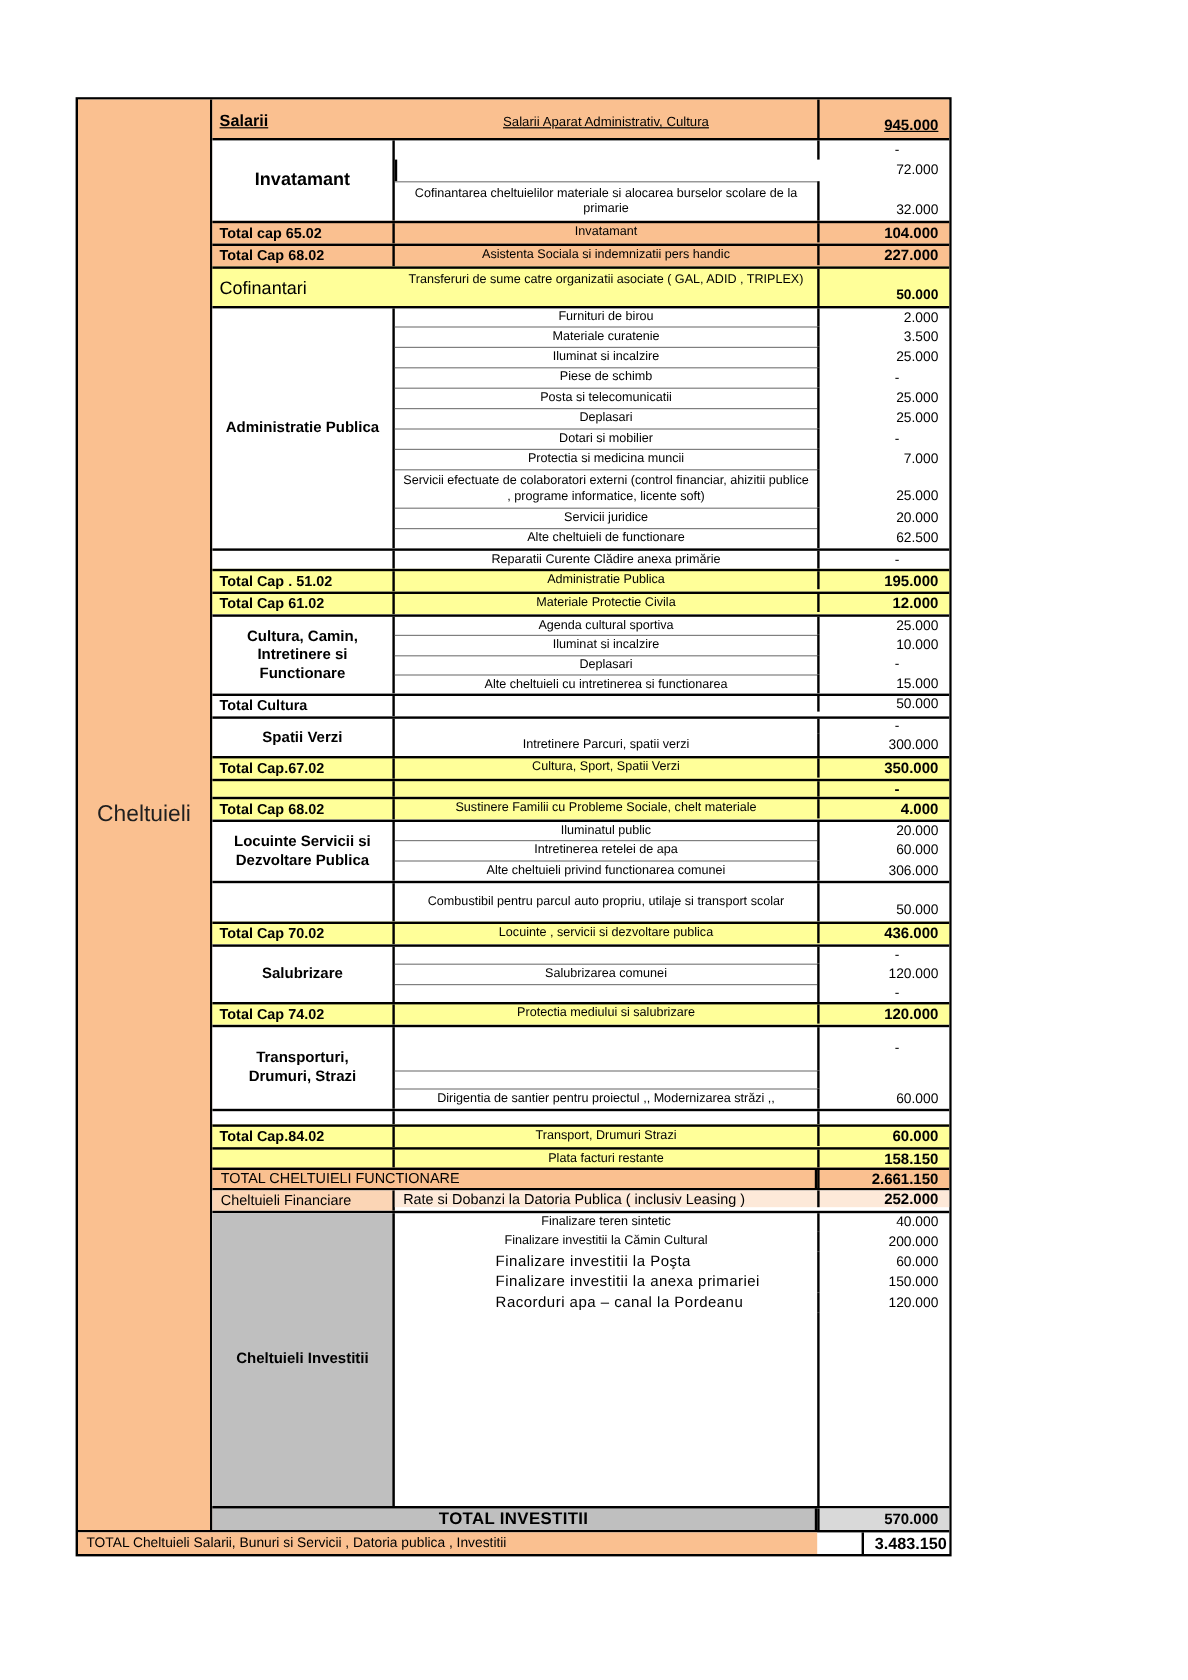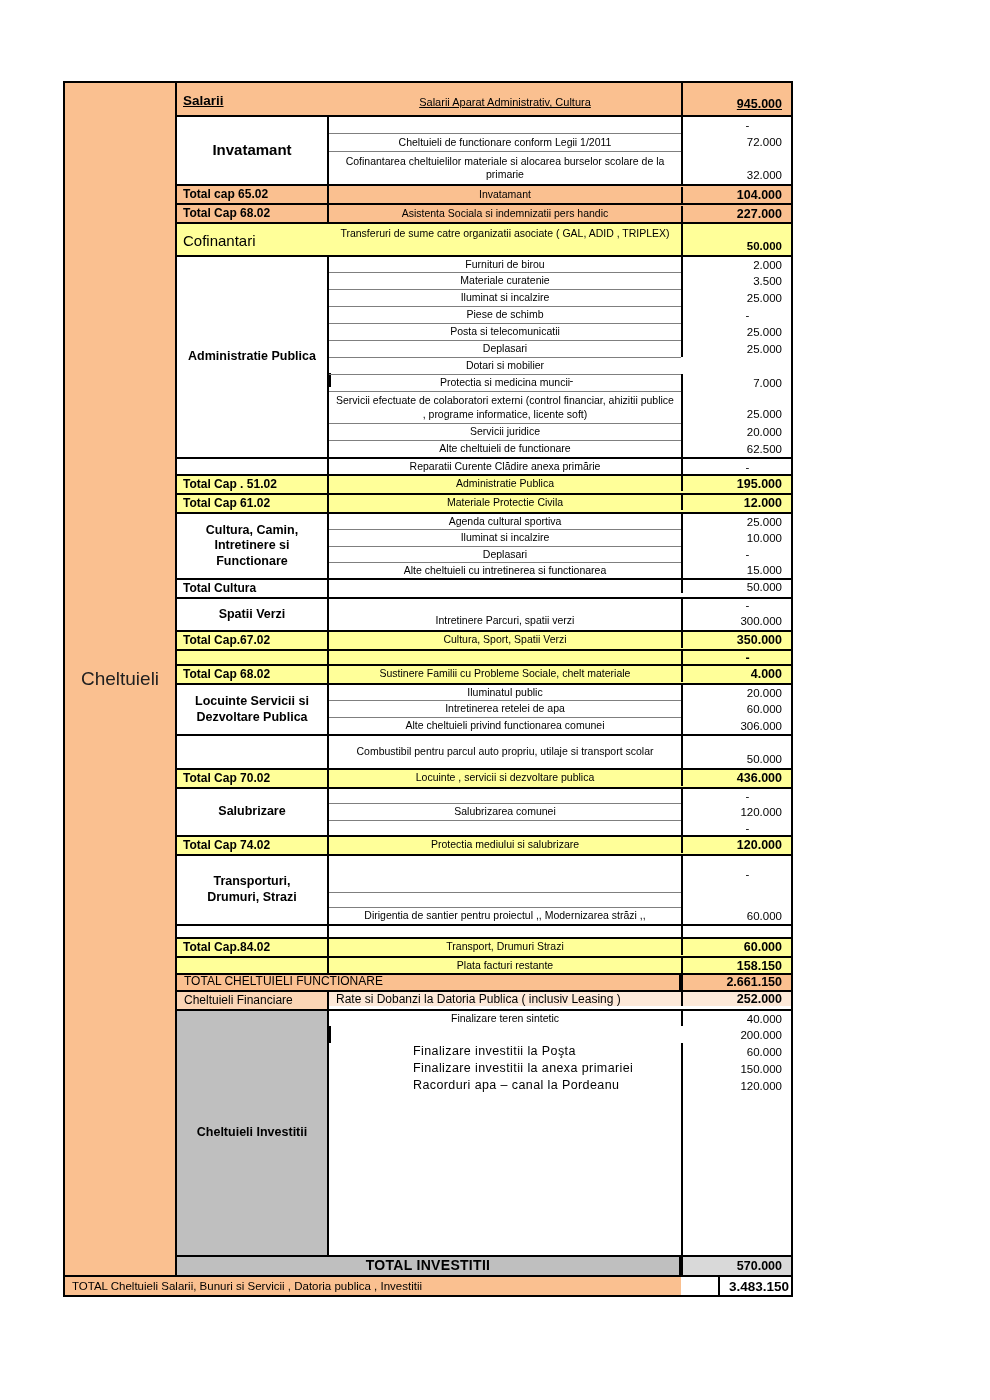--- a/index.html
+++ b/index.html
@@ -10,21 +10,21 @@
   .tbl { position:absolute; left:63px; top:81px; width:730px; border:2px solid #000; background:#fff; }
   .main { display:flex; }
 
   .chel { width:112px; flex:none; border-right:2px solid #000; display:flex; align-items:center; justify-content:center; }
   .chel span { font-size:19px; color:#1f1f1f; }
 
   .body { flex:1; display:flex; flex-direction:column; }
 
   .sec { display:flex; background:#fff; }
   .sec.bt { border-top:2px solid #000; }
-  .sec.peach { background:#FAC090;align-items:flex-end; }
+  .sec.peach { background:#FAC090; }
   .sec.yellow { background:#FFFF99; }
 
   .cat { width:152px; flex:none; border-right:2px solid #000; display:flex; align-items:center; justify-content:center; padding:1px 5px; text-align:center; }
   .cat.nb { border-right:none; }
   .cat.mg { width:504px; }
   .cat span { white-space:pre-line; font-size:12px; line-height:1.25; }
 
   .rows { flex:1; display:flex; flex-direction:column; }
   .r { display:flex; flex:none; }
   .d { width:352px; flex:none; display:flex; align-items:center; justify-content:center; text-align:center; font-size:10.5px; line-height:1.25; padding:1px 6px; }
@@ -101,21 +101,20 @@
           <div class="sec group bt">
             <div class="cat">
               <span class="cb s15">Invatamant</span>
             </div>
             <div class="rows">
               <div class="r" style="height: 16px;">
                 <div class="d"></div>
                 <div class="a dash">-</div>
               </div>
               <div class="r" style="height: 18px;">
-                <div class="d sep">Cheltuieli de functionare conform Legii 1/2011</div>
                 <div class="a">72.000</div>
               </div>
               <div class="r" style="height: 33px;">
                 <div class="d sep">Cofinantarea cheltuielilor materiale si alocarea burselor scolare de la primarie</div>
                 <div class="a bottom">32.000</div>
               </div>
             </div>
           </div>
           <div class="sec total peach bt">
             <div class="cat">
@@ -172,21 +171,21 @@
                 <div class="a dash">-</div>
               </div>
               <div class="r" style="height: 17px;">
                 <div class="d sep">Posta si telecomunicatii</div>
                 <div class="a">25.000</div>
               </div>
               <div class="r" style="height: 17px;">
                 <div class="d sep">Deplasari</div>
                 <div class="a">25.000</div>
               </div>
-              <div class="r" style="height: 17px; flex-direction: column;">
+              <div class="r" style="height: 17px;">
                 <div class="d sep">Dotari si mobilier</div>
                 <div class="a dash">-</div>
               </div>
               <div class="r" style="height: 17px;">
                 <div class="d sep">Protectia si medicina muncii</div>
                 <div class="a">7.000</div>
               </div>
               <div class="r" style="height: 32px;">
                 <div class="d sep">Servicii efectuate de colaboratori externi (control financiar, ahizitii publice , programe informatice, licente soft)</div>
                 <div class="a bottom">25.000</div>
@@ -463,20 +462,21 @@
           <div class="sec group inv bt">
             <div class="cat">
               <span class="cb s125">Cheltuieli Investitii</span>
             </div>
             <div class="rows">
               <div class="r" style="height: 15px;">
                 <div class="d">Finalizare teren sintetic</div>
                 <div class="a">40.000</div>
               </div>
               <div class="r" style="height: 17px;">
+                <div class="d">Finalizare investitii la Cămin Cultural</div>
                 <div class="a">200.000</div>
               </div>
               <div class="r" style="height: 17px;">
                 <div class="d wide">Finalizare investitii la Poşta</div>
                 <div class="a">60.000</div>
               </div>
               <div class="r" style="height: 17px;">
                 <div class="d wide">Finalizare investitii la anexa primariei</div>
                 <div class="a">150.000</div>
               </div>

